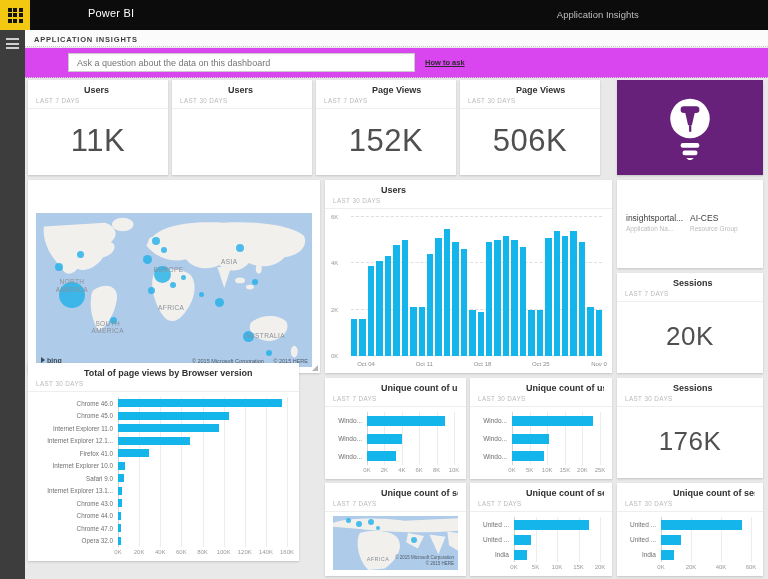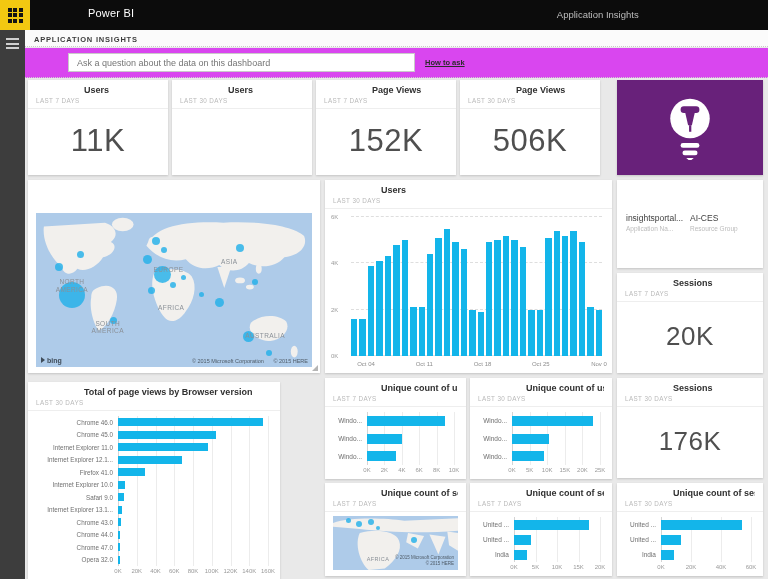--- a/index.html
+++ b/index.html
@@ -323,21 +323,21 @@
     <div class="tile kpi-sm" style="left:592px;top:243px;width:146px;height:100px">
       <div class="tile-head">
         <div class="tile-title">Sessions</div>
         <div class="tile-sub">LAST 7 DAYS</div>
       </div>
       <div class="tile-body">
           <div class="kpi-value">20K</div>
         </div>
     </div>
 
-    <div class="tile" style="left:3px;top:352px;width:252px;height:198px">
+    <div class="tile" style="left:3px;top:333px;width:271px;height:198px">
       <div class="tile-head">
         <div class="tile-title">Total of page views by Browser version</div>
         <div class="tile-sub">LAST 30 DAYS</div>
       </div>
       <div class="tile-body">
         <div class="hbar" style="--labelw:84px;--barh:8px;--labfs:6.3px">
             <div class="hb-body">
               <div class="hb-grid">
                 <div class="hb-gridline zero" style="left: 0%;"></div>
                 <div class="hb-gridline" style="left: 12.5%;"></div>

